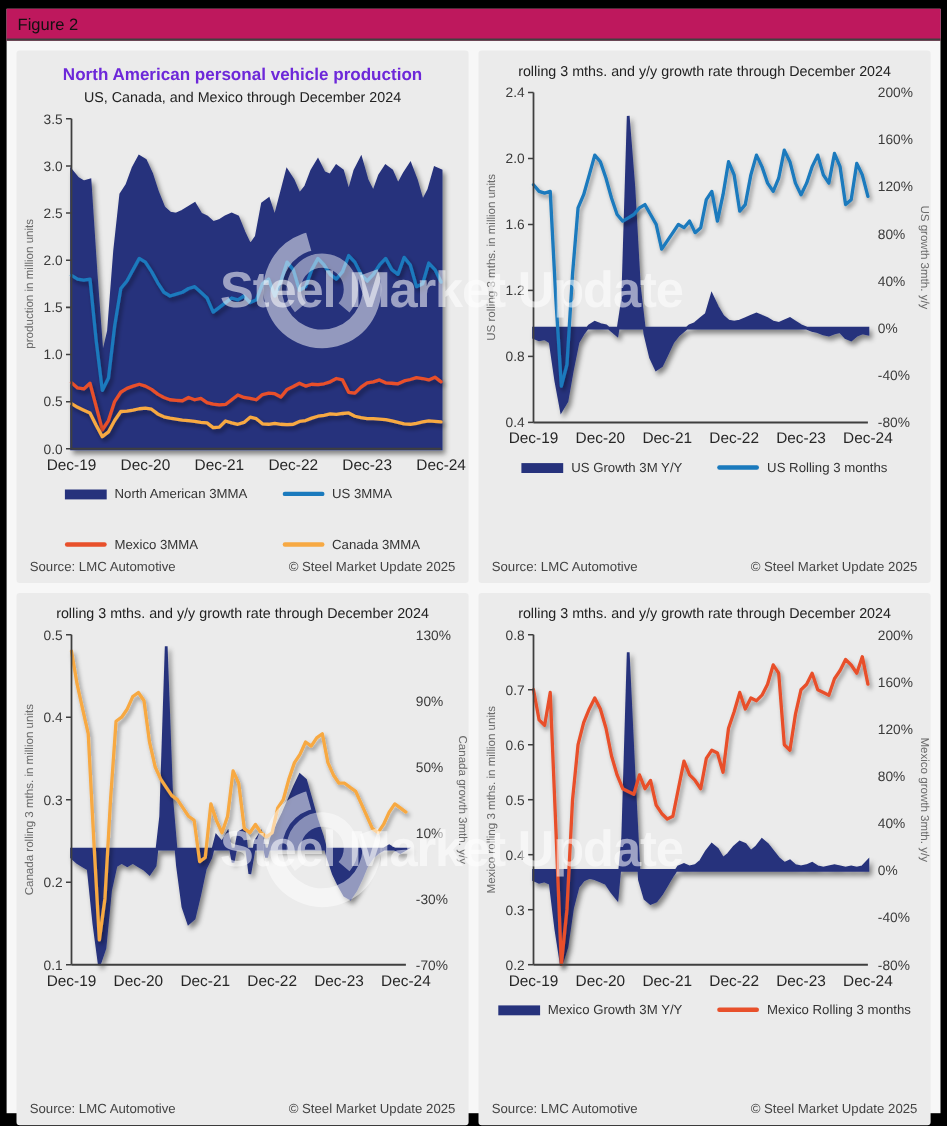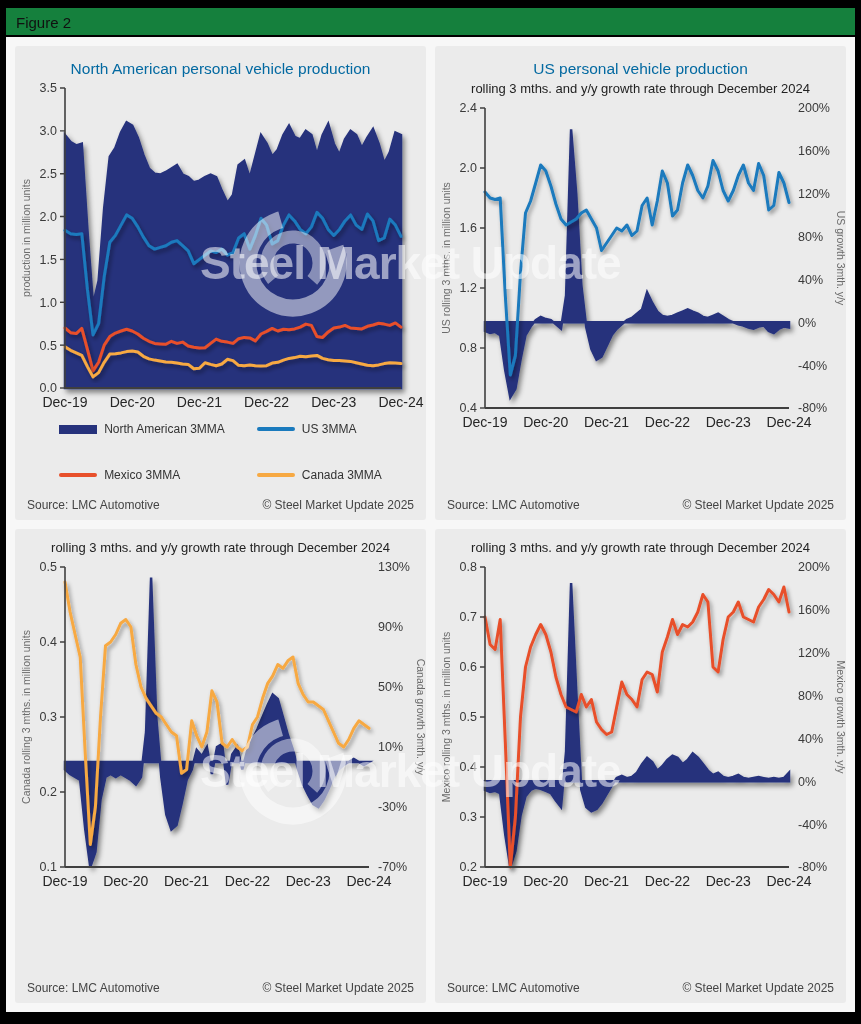--- a/index.html
+++ b/index.html
@@ -7,39 +7,39 @@
   body{
     width:861px;height:1024px;
     background:#000;
     box-sizing:border-box;
     padding:8px 6px 12px 6px;
     font-family:"Liberation Sans", sans-serif;
     overflow:hidden;
   }
   .page{width:100%;height:100%;background:#F7F7F7;display:flex;flex-direction:column;}
   .fig-header{
-    background:#15803d;color:#111;
+    background:#be185d;color:#111;
     font-size:15px;padding:6px 10px 4px 10px;
-    border-bottom:2px solid #000000;
+    border-bottom:2px solid #404040;
   }
   .grid{
     position:relative;
     flex:1;
     display:grid;
     grid-template-columns:1fr 1fr;
     grid-template-rows:1fr 1fr;
     gap:9px;padding:9px;box-sizing:border-box;
   }
   .panel{
     background:#EBEBEB;border-radius:3px;
     display:flex;flex-direction:column;align-items:center;
     box-sizing:border-box;padding:8px 6px 4px 6px;
     overflow:hidden;
   }
-  .chart-title{font-size:15.5px;font-weight:normal;color:#0369a1;margin:6px 0 0 0;text-align:center;}
+  .chart-title{font-size:15.5px;font-weight:bold;color:#6d28d9;margin:6px 0 0 0;text-align:center;}
   .chart-subtitle{font-size:13px;color:#222;margin:3px 0 2px 0;text-align:center;}
   svg.chart{display:block;overflow:visible;}
   .legend{
     display:grid;grid-template-columns:auto auto;
     column-gap:58px;row-gap:5px;justify-content:center;
     margin-top:2px;
     gap:32px;
   }
   .legend-item{display:flex;align-items:center;font-size:12px;color:#333;white-space:nowrap;}
   .legend-item .sw{display:inline-block;width:38px;margin-right:7px;}
@@ -64,20 +64,21 @@
 </head>
 <body>
 
 <div class="page">
   <div class="fig-header">Figure 2</div>
 
   <div class="grid">
 
     <section class="panel">
       <h2 class="chart-title">North American personal vehicle production</h2>
+      <p class="chart-subtitle">US, Canada, and Mexico through December 2024</p>
       <svg class="chart" viewBox="0 0 404 342" width="404" height="342">
           <defs>
             <filter id="shA0" x="-20%" y="-20%" width="140%" height="140%">
               <feDropShadow dx="2.5" dy="3.5" stdDeviation="2.5" flood-color="#000" flood-opacity="0.45"></feDropShadow>
             </filter>
             <filter id="shL0" x="-20%" y="-20%" width="140%" height="140%">
               <feDropShadow dx="2" dy="3" stdDeviation="2" flood-color="#000" flood-opacity="0.4"></feDropShadow>
             </filter>
           </defs>
           <path d="M46,310L46.0,57.1L51.6,64.0L57.2,67.4L62.8,65.7L68.4,151.4L74.0,226.9L79.6,202.9L85.2,130.0L90.8,78.6L96.4,70.0L102.0,54.6L107.6,44.3L113.2,47.7L118.8,59.7L124.4,76.9L130.0,90.6L135.6,95.7L141.2,96.6L146.8,94.0L152.4,90.6L158.0,87.1L163.6,96.6L169.2,99.1L174.8,104.3L180.4,102.6L186.0,99.1L191.6,96.6L197.2,99.1L202.8,112.9L208.4,124.9L214.0,117.1L219.6,87.1L225.2,82.9L230.8,100.0L236.4,78.6L242.0,57.1L247.6,65.7L253.2,78.6L258.8,71.7L264.4,57.1L270.0,47.7L275.6,58.9L281.2,61.4L286.8,52.9L292.4,57.1L298.0,76.9L303.6,57.1L309.2,46.0L314.8,65.7L320.4,76.9L326.0,61.4L331.6,52.9L337.2,57.1L342.8,70.0L348.4,59.7L354.0,51.1L359.6,65.7L365.2,85.4L370.8,74.3L376.4,54.6L382.0,57.1L382,310Z" fill="#26327C" stroke="#26327C" stroke-width="2.5" filter="url(#shA0)"></path>
@@ -128,21 +129,20 @@
             <span>Canada 3MMA</span>
           </span>
         </div>
       <div class="foot">
         <span>Source: LMC Automotive</span>
         <span>© Steel Market Update 2025</span>
       </div>
     </section>
 
     <section class="panel">
-      <h2 class="chart-title">US personal vehicle production</h2>
       <p class="chart-subtitle">rolling 3 mths. and y/y growth rate through December 2024</p>
       <svg class="chart" viewBox="0 0 404 342" width="404" height="342">
           <defs>
             <filter id="shA1" x="-20%" y="-20%" width="140%" height="140%">
               <feDropShadow dx="2.5" dy="3.5" stdDeviation="2.5" flood-color="#000" flood-opacity="0.45"></feDropShadow>
             </filter>
             <filter id="shL1" x="-20%" y="-20%" width="140%" height="140%">
               <feDropShadow dx="2" dy="3" stdDeviation="2" flood-color="#000" flood-opacity="0.4"></feDropShadow>
             </filter>
           </defs>
@@ -172,20 +172,30 @@
           <text x="359" y="10" text-anchor="start" dy="0.35em" font-size="12.5" fill="#3a3a3a">200%</text>
           <text transform="translate(398,160) rotate(90)" text-anchor="middle" font-size="10.5" fill="#6b6b6b">US growth 3mth. y/y</text>
           <text transform="translate(11,160) rotate(-90)" text-anchor="middle" font-size="10.5" fill="#6b6b6b">US rolling 3 mths. in million units</text>
           <text x="46" y="329" text-anchor="middle" font-size="14" fill="#262626">Dec-19</text>
           <text x="106.8" y="329" text-anchor="middle" font-size="14" fill="#262626">Dec-20</text>
           <text x="167.6" y="329" text-anchor="middle" font-size="14" fill="#262626">Dec-21</text>
           <text x="228.4" y="329" text-anchor="middle" font-size="14" fill="#262626">Dec-22</text>
           <text x="289.2" y="329" text-anchor="middle" font-size="14" fill="#262626">Dec-23</text>
           <text x="350" y="329" text-anchor="middle" font-size="14" fill="#262626">Dec-24</text>
         </svg>
+      <div class="legend">
+          <span class="legend-item">
+            <span class="sw fill" style="background: rgb(38, 50, 124);"></span>
+            <span>US Growth 3M Y/Y</span>
+          </span>
+          <span class="legend-item">
+            <span class="sw line" style="background: rgb(26, 122, 189);"></span>
+            <span>US Rolling 3 months</span>
+          </span>
+        </div>
       <div class="foot">
         <span>Source: LMC Automotive</span>
         <span>© Steel Market Update 2025</span>
       </div>
     </section>
 
     <section class="panel">
       <p class="chart-subtitle">rolling 3 mths. and y/y growth rate through December 2024</p>
       <svg class="chart" viewBox="0 0 404 342" width="404" height="342">
           <defs>
@@ -270,20 +280,30 @@
           <text x="359" y="10" text-anchor="start" dy="0.35em" font-size="12.5" fill="#3a3a3a">200%</text>
           <text transform="translate(398,160) rotate(90)" text-anchor="middle" font-size="10.5" fill="#6b6b6b">Mexico growth 3mth. y/y</text>
           <text transform="translate(11,160) rotate(-90)" text-anchor="middle" font-size="10.5" fill="#6b6b6b">Mexico rolling 3 mths. in million units</text>
           <text x="46" y="329" text-anchor="middle" font-size="14" fill="#262626">Dec-19</text>
           <text x="106.8" y="329" text-anchor="middle" font-size="14" fill="#262626">Dec-20</text>
           <text x="167.6" y="329" text-anchor="middle" font-size="14" fill="#262626">Dec-21</text>
           <text x="228.4" y="329" text-anchor="middle" font-size="14" fill="#262626">Dec-22</text>
           <text x="289.2" y="329" text-anchor="middle" font-size="14" fill="#262626">Dec-23</text>
           <text x="350" y="329" text-anchor="middle" font-size="14" fill="#262626">Dec-24</text>
         </svg>
+      <div class="legend">
+          <span class="legend-item">
+            <span class="sw fill" style="background: rgb(38, 50, 124);"></span>
+            <span>Mexico Growth 3M Y/Y</span>
+          </span>
+          <span class="legend-item">
+            <span class="sw line" style="background: rgb(232, 80, 43);"></span>
+            <span>Mexico Rolling 3 months</span>
+          </span>
+        </div>
       <div class="foot">
         <span>Source: LMC Automotive</span>
         <span>© Steel Market Update 2025</span>
       </div>
     </section>
 
     <div class="wm wm-1">
       <svg width="130" height="130" viewBox="0 0 130 130">
         <circle cx="65" cy="65" r="45" fill="none" stroke="rgba(255,255,255,0.5)" stroke-width="17" stroke-dasharray="215 68" transform="rotate(-20 65 65)"></circle>
         <circle cx="65" cy="65" r="26" fill="none" stroke="rgba(255,255,255,0.45)" stroke-width="13" stroke-dasharray="118 46" transform="rotate(140 65 65)"></circle>

